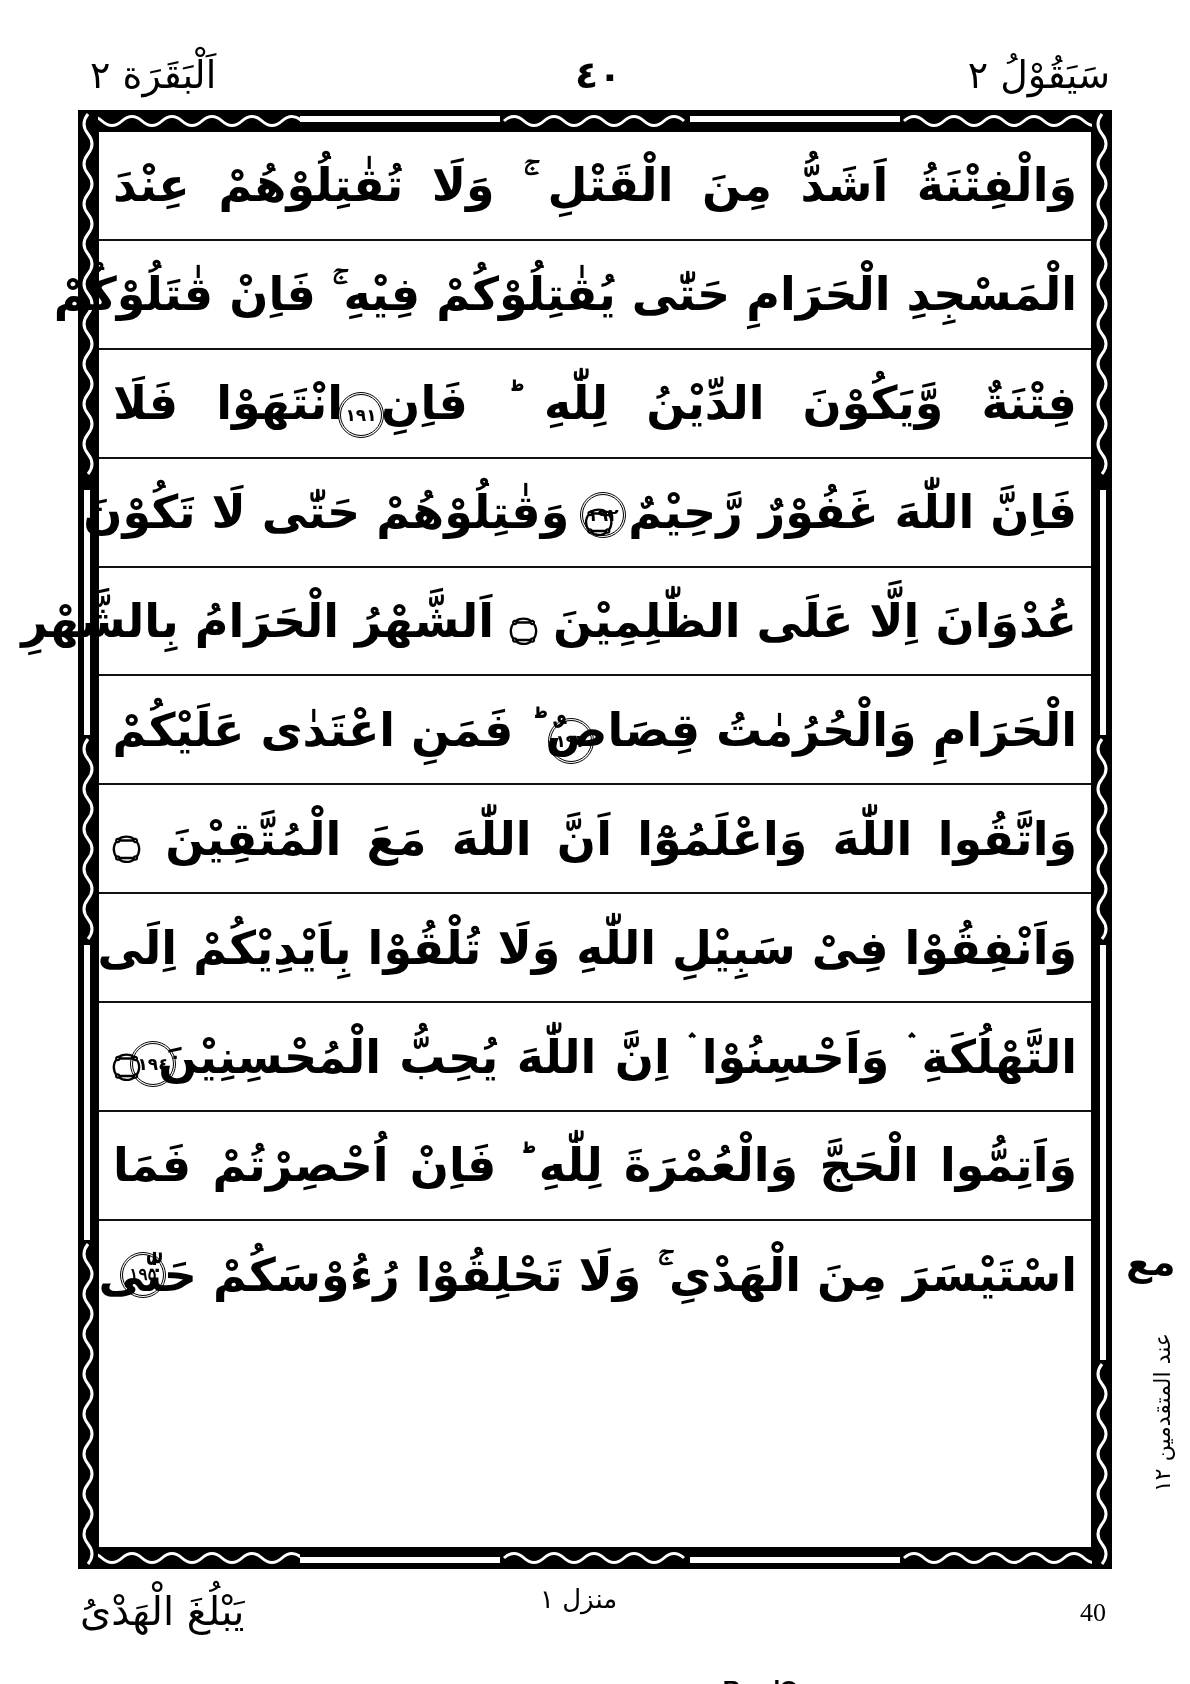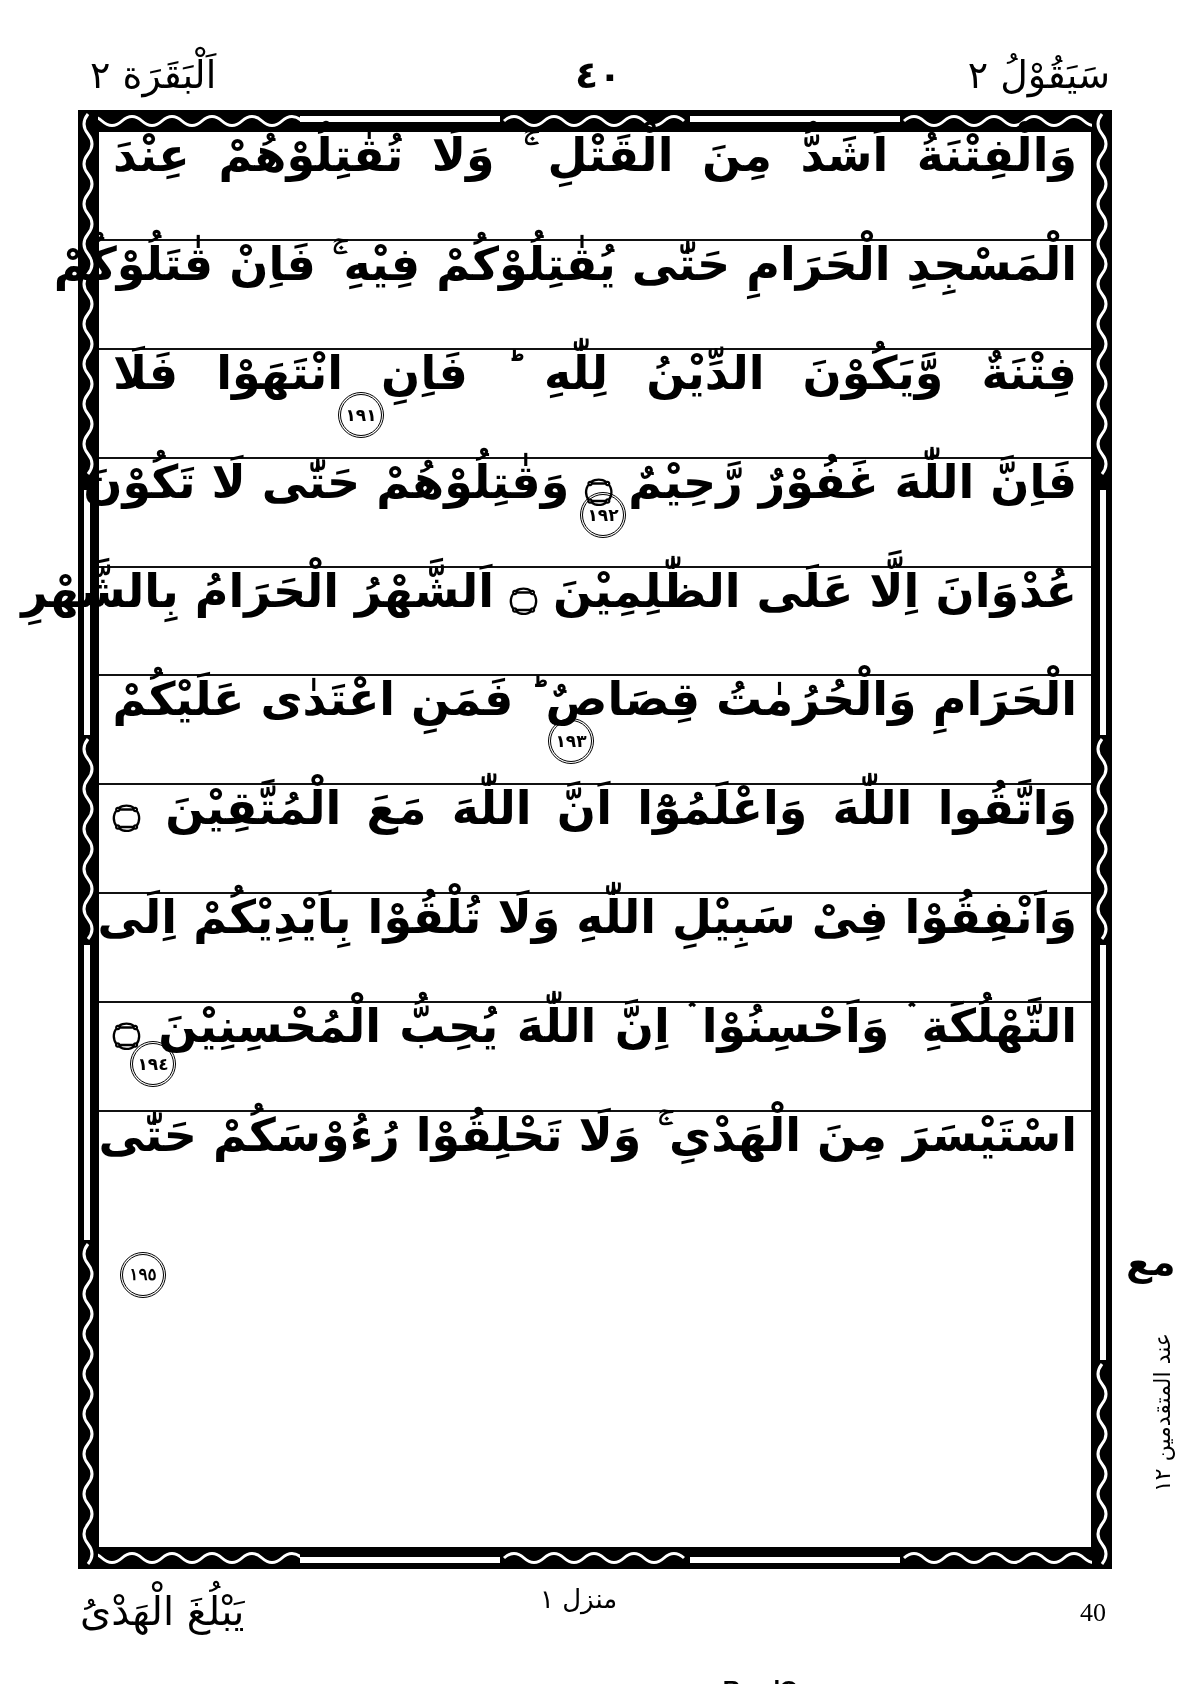--- a/index.html
+++ b/index.html
@@ -16,21 +16,21 @@
   .frame-outer { position: absolute; left: 78px; top: 110px; width: 1034px; height: 1459px; border: 4px solid #000; box-sizing: border-box; background: #000; }
   .frame-stripe { position: absolute; left: 84px; top: 116px; width: 1022px; height: 1447px; border: 6px solid #fff; box-sizing: border-box; }
   .frame-inner-band { position: absolute; left: 92px; top: 124px; width: 1006px; height: 1431px; border: 6px solid #000; box-sizing: border-box; }
   .content { position: absolute; left: 98px; top: 131px; width: 994px; height: 1417px; background: #fff; border: 1px solid #000; box-sizing: border-box; }
 
   
   .orn { position: absolute; background: #000; overflow: hidden; }
   .orn svg { display: block; width: 100%; height: 100%; }
 
   
-  .row { position: relative; height: 108.9px; border-bottom: 2px solid #111; box-sizing: border-box; display: flex; align-items: flex-start; justify-content: space-between; padding: 0 14px; }
+  .row { position: relative; height: 108.9px; border-bottom: 2px solid #111; box-sizing: border-box; display: flex; align-items: center; justify-content: space-between; padding: 0 14px; }
   .row:last-child { border-bottom: none; }
   .row-text { font-family: "DejaVu Sans", sans-serif; direction: rtl; font-size: 46px; font-weight: bold; white-space: nowrap; width: 100%; text-align: justify; text-align-last: justify; letter-spacing: 0px; line-height: 1; }
 
   .ayah { display: inline-block; width: 46px; height: 46px; border: 3px double #000; border-radius: 50%; font-size: 17px; font-weight: bold; text-align: center; line-height: 40px; vertical-align: middle; box-sizing: border-box; font-family: "DejaVu Sans", sans-serif; }
 
   
   .margin-note { position: absolute; left: 1122px; top: 1240px; width: 60px; height: 300px; }
   .margin-note .mu { position: absolute; top: 0; left: 4px; font-size: 38px; font-weight: bold; }
   .margin-note .side { position: absolute; top: 160px; left: -70px; transform: rotate(-90deg); font-size: 22px; white-space: nowrap; width: 220px; text-align: center; }
 
@@ -135,20 +135,23 @@
   <div class="row">
       <div class="row-text">وَاتَّقُوا اللّٰهَ وَاعْلَمُوْٓا اَنَّ اللّٰهَ مَعَ الْمُتَّقِيْنَ ۝</div>
     </div>
   <div class="row">
       <div class="row-text">وَاَنْفِقُوْا فِىْ سَبِيْلِ اللّٰهِ وَلَا تُلْقُوْا بِاَيْدِيْكُمْ اِلَى</div>
     </div>
   <div class="row">
       <div class="row-text">التَّهْلُكَةِ ۛ وَاَحْسِنُوْا ۛ اِنَّ اللّٰهَ يُحِبُّ الْمُحْسِنِيْنَ ۝</div>
     </div>
   <div class="row">
+      <div class="row-text">وَاَتِمُّوا الْحَجَّ وَالْعُمْرَةَ لِلّٰهِ ؕ فَاِنْ اُحْصِرْتُمْ فَمَا</div>
+    </div>
+  <div class="row">
       <div class="row-text">اسْتَيْسَرَ مِنَ الْهَدْىِ ۚ وَلَا تَحْلِقُوْا رُءُوْسَكُمْ حَتّٰى</div>
     </div>
 </div>
 
 <div class="ayah" style="position:absolute;left:338px;top:392px;">١٩١</div>
 <div class="ayah" style="position:absolute;left:580px;top:492px;text-align:center;">١٩٢</div>
 <div class="ayah" style="position:absolute;left:548px;top:718px;">١٩٣</div>
 <div class="ayah" style="position:absolute;left:130px;top:1041px;">١٩٤</div>
 <div class="ayah" style="position:absolute;left:120px;top:1252px;font-family:Liberation Serif, serif;">١٩٥</div>
 

